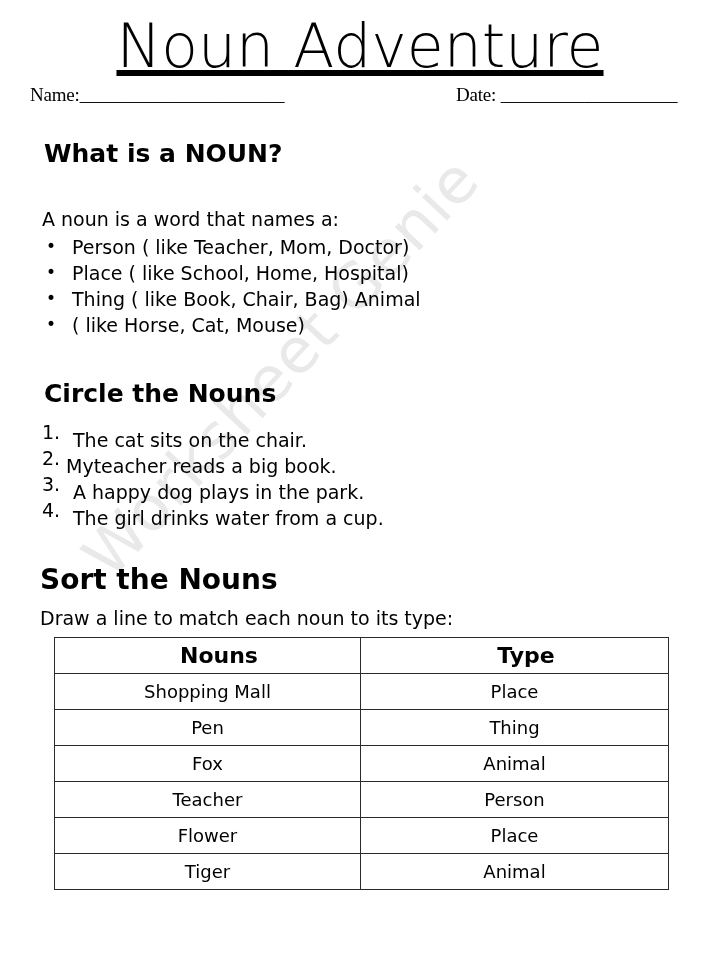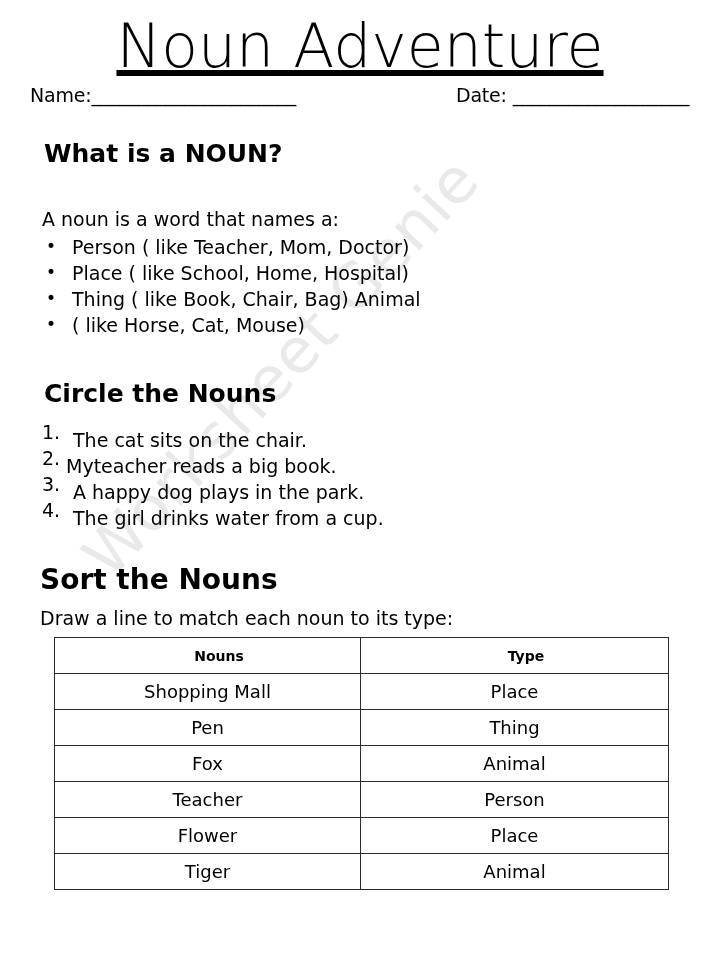--- a/index.html
+++ b/index.html
@@ -69,20 +69,21 @@
     text-decoration: underline;
   }
 
   
   .namedate {
     position: absolute;
     left: 0;
     top: 84px;
     width: 720px;
     height: 30px;
+    font-family: Liberation Serif, serif;
   }
   .nd-name {
     position: absolute;
     left: 30px;
     top: 0;
     font-size: 19px;
     white-space: nowrap;
     letter-spacing: -0.2px;
   }
   .nd-date {
@@ -208,21 +209,21 @@
     height: 35px;
     text-align: center;
     vertical-align: middle;
     font-size: 18px;
     font-weight: normal;
     padding: 0 4px;
     background: transparent;
   }
   table.sort-table th {
     font-weight: bold;
-    font-size: 14px;
+    font-size: 22px;
     padding-left: 27px;
   }
 </style>
 </head>
 <body>
 
 <div id="page">
 
   <div id="watermark">
     <div class="wm-text">Worksheet Genie</div>

